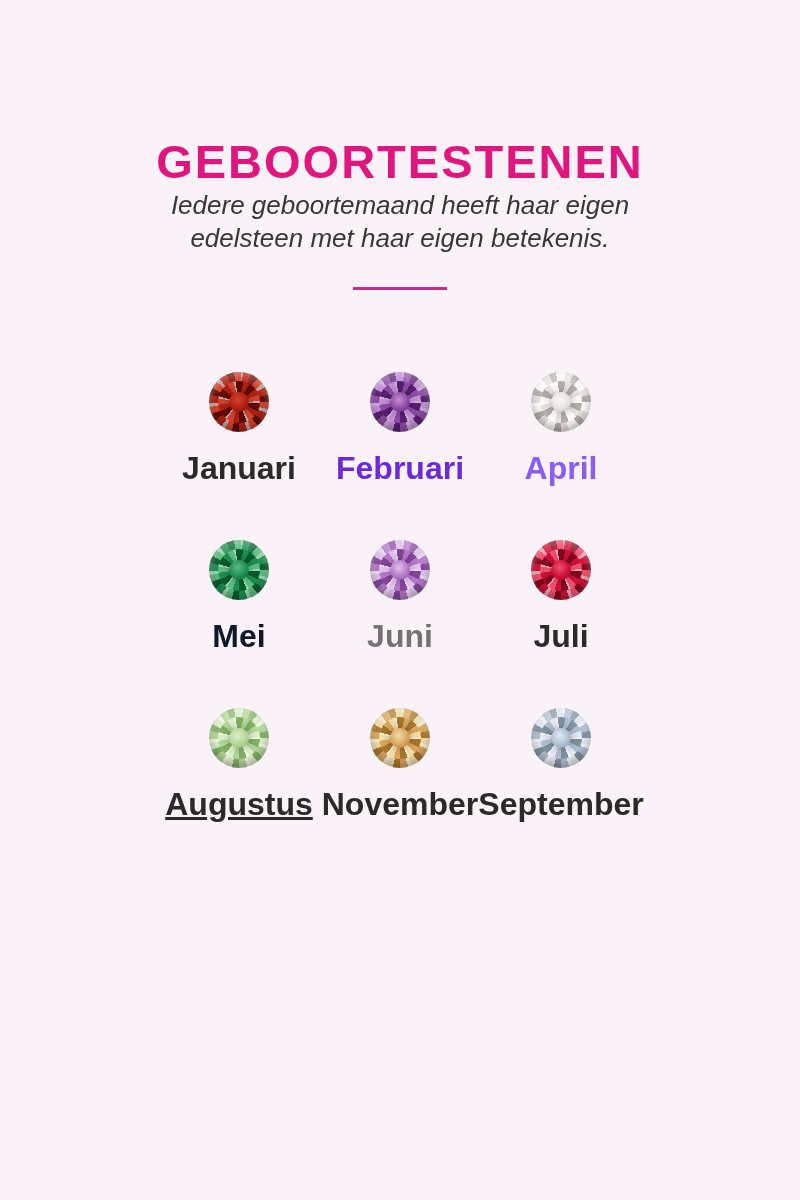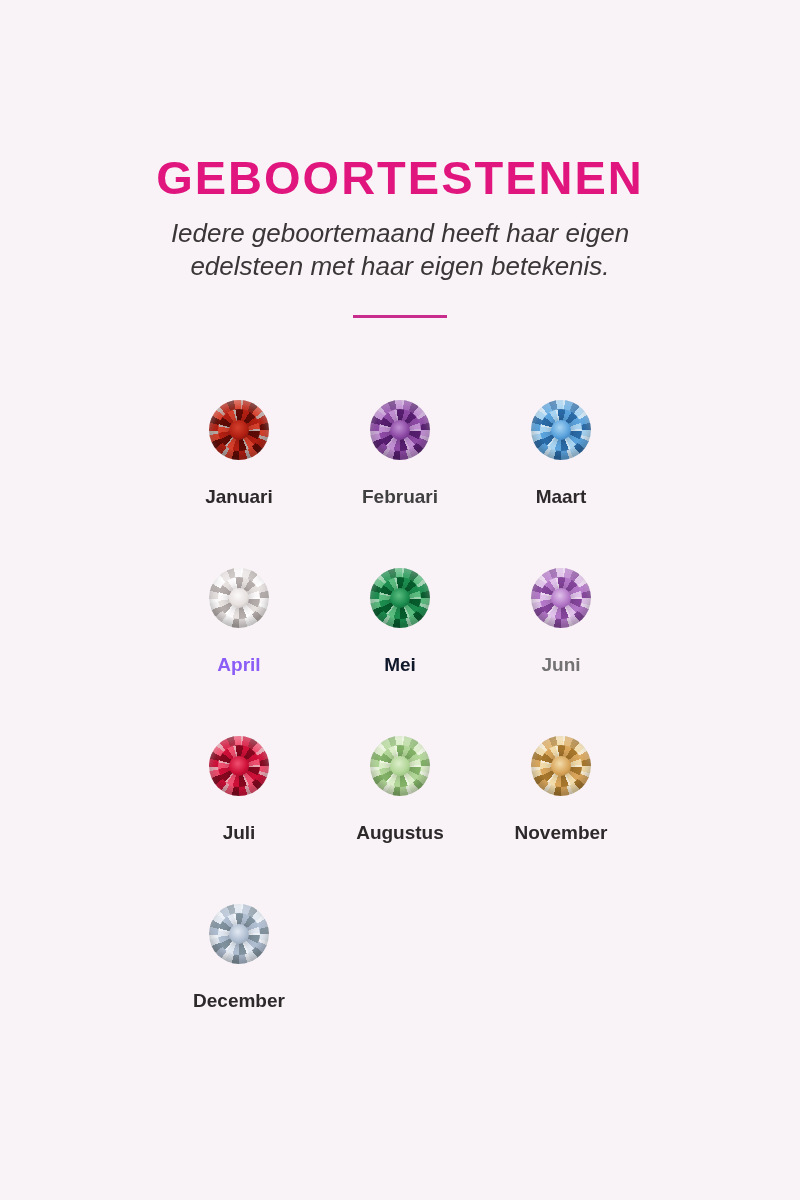--- a/index.html
+++ b/index.html
@@ -13,21 +13,21 @@
     font-family: "Liberation Sans", sans-serif;
     overflow: hidden;
   }
   .poster {
     width: 800px;
     height: 1200px;
     box-sizing: border-box;
     padding-top: 138px;
   }
   .title {
-    margin: 16px;
+    margin: 0;
     text-align: center;
     font-size: 47px;
     font-weight: bold;
     letter-spacing: 2px;
     line-height: 1.0;
     color: #e0167e;
   }
   .subtitle {
     margin: 4px auto 0;
     width: 520px;
@@ -86,21 +86,21 @@
   .gem::after {
     content: "";
     position: absolute;
     inset: 33%;
     border-radius: 50%;
     background: radial-gradient(circle at 44% 38%, var(--l) 0%, var(--m) 55%, var(--d) 100%);
     box-shadow: 0 0 7px 2px rgba(0,0,0,0.18);
   }
   .month-label {
     margin-top: 17px;
-    font-size: 19px;
+    font-size: 32px;
     font-weight: bold;
     line-height: 39px;
     color: #2d292b;
     white-space: nowrap;
   }
 </style>
 </head>
 <body style="background: rgb(249, 243, 247);">
 
 <div class="poster">
@@ -116,27 +116,23 @@
 
   <div class="grid">
 
     <div class="cell">
       <div class="gem" style="--l: #d4402c; --m: #b01f12; --d: #5f0b06; --f: #b9a8a4;"></div>
       <div class="month-label" style="color: rgb(45, 41, 43);">Januari</div>
     </div>
 
     <div class="cell">
       <div class="gem" style="--l: #c08fd2; --m: #8d4aa5; --d: #571e70; --f: #cbaad8;"></div>
-      <div class="month-label" style="color: #404040;">Februari</div>
+      <div class="month-label" style="color: #6d28d9;">Februari</div>
     </div>
 
-    <div class="cell">
-      <div class="gem" style="--l: #a8d4f2; --m: #5ba3dd; --d: #2a6aa6; --f: #cfe6f6;"></div>
-      <div class="month-label" style="color: rgb(45, 41, 43);">Maart</div>
-    </div>
 
     <div class="cell">
       <div class="gem" style="--l: #fbf9f9; --m: #e7e1e0; --d: #b5adab; --f: #ffffff;"></div>
       <div class="month-label" style="color: #8b5cf6;">April</div>
     </div>
 
     <div class="cell">
       <div class="gem" style="--l: #5cbd80; --m: #1c8d4f; --d: #075c2d; --f: #9ed4b2;"></div>
       <div class="month-label" style="color: #0f172a; text-align: center;">Mei</div>
     </div>
@@ -146,29 +142,29 @@
       <div class="month-label" style="color: #737373;">Juni</div>
     </div>
 
     <div class="cell">
       <div class="gem" style="--l: #f05070; --m: #ce1038; --d: #85081f; --f: #e9a7b2;"></div>
       <div class="month-label" style="color: rgb(45, 41, 43);">Juli</div>
     </div>
 
     <div class="cell">
       <div class="gem" style="--l: #ddeeca; --m: #b2d698; --d: #82b167; --f: #eef7e2;"></div>
-      <div class="month-label" style="color: rgb(45, 41, 43);">Augustus</div>
+      <div class="month-label" style="color: rgb(45, 41, 43); text-decoration: underline;">Augustus</div>
     </div>
 
 
 
     <div class="cell">
       <div class="gem" style="--l: #f2dcab; --m: #d9a65c; --d: #a6762c; --f: #f7ecd3;"></div>
       <div class="month-label" style="color: rgb(45, 41, 43);">November</div>
     </div>
 
     <div class="cell">
       <div class="gem" style="--l: #e2e9f2; --m: #b0bed2; --d: #81929f; --f: #f0f4f9;"></div>
-      <div class="month-label" style="color: rgb(45, 41, 43);">December</div>
+      <div class="month-label" style="color: rgb(45, 41, 43);">September</div>
     </div>
 
   </div>
 </div>
 
 </body></html>

